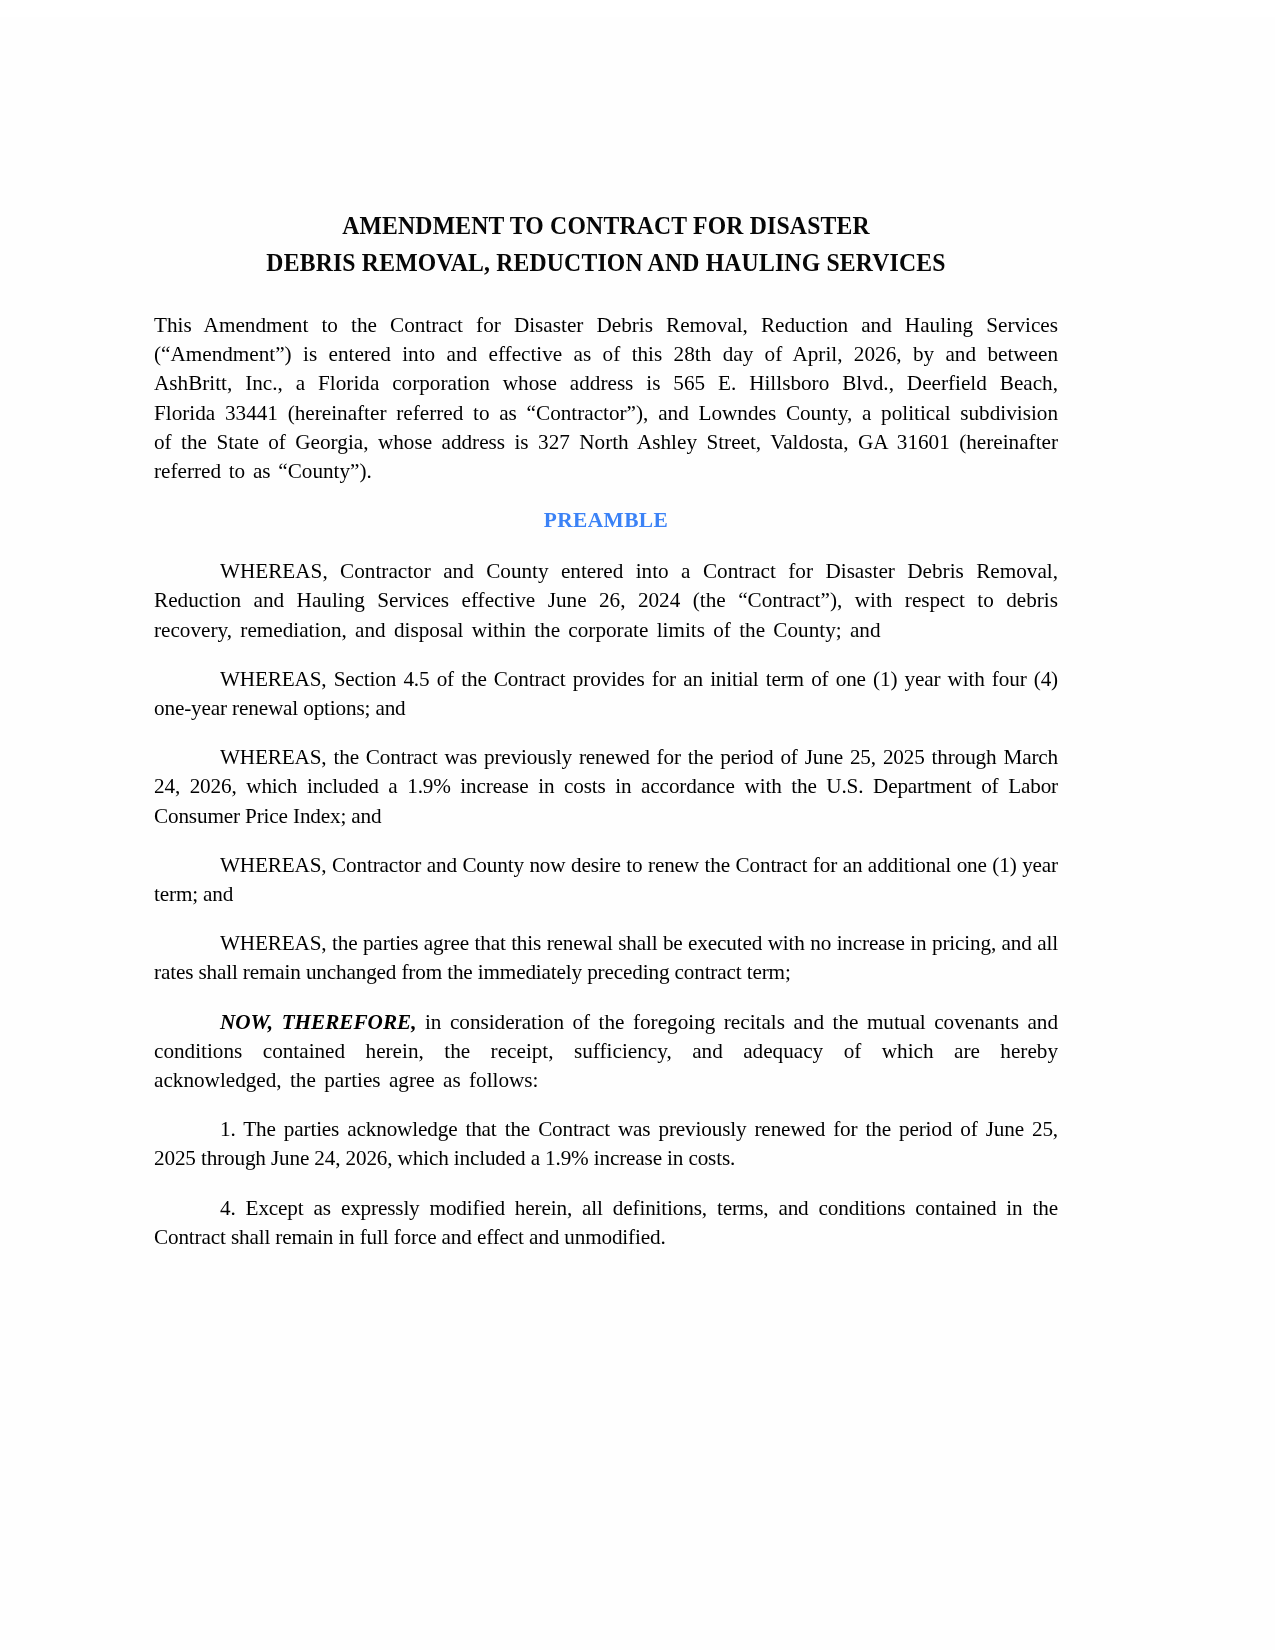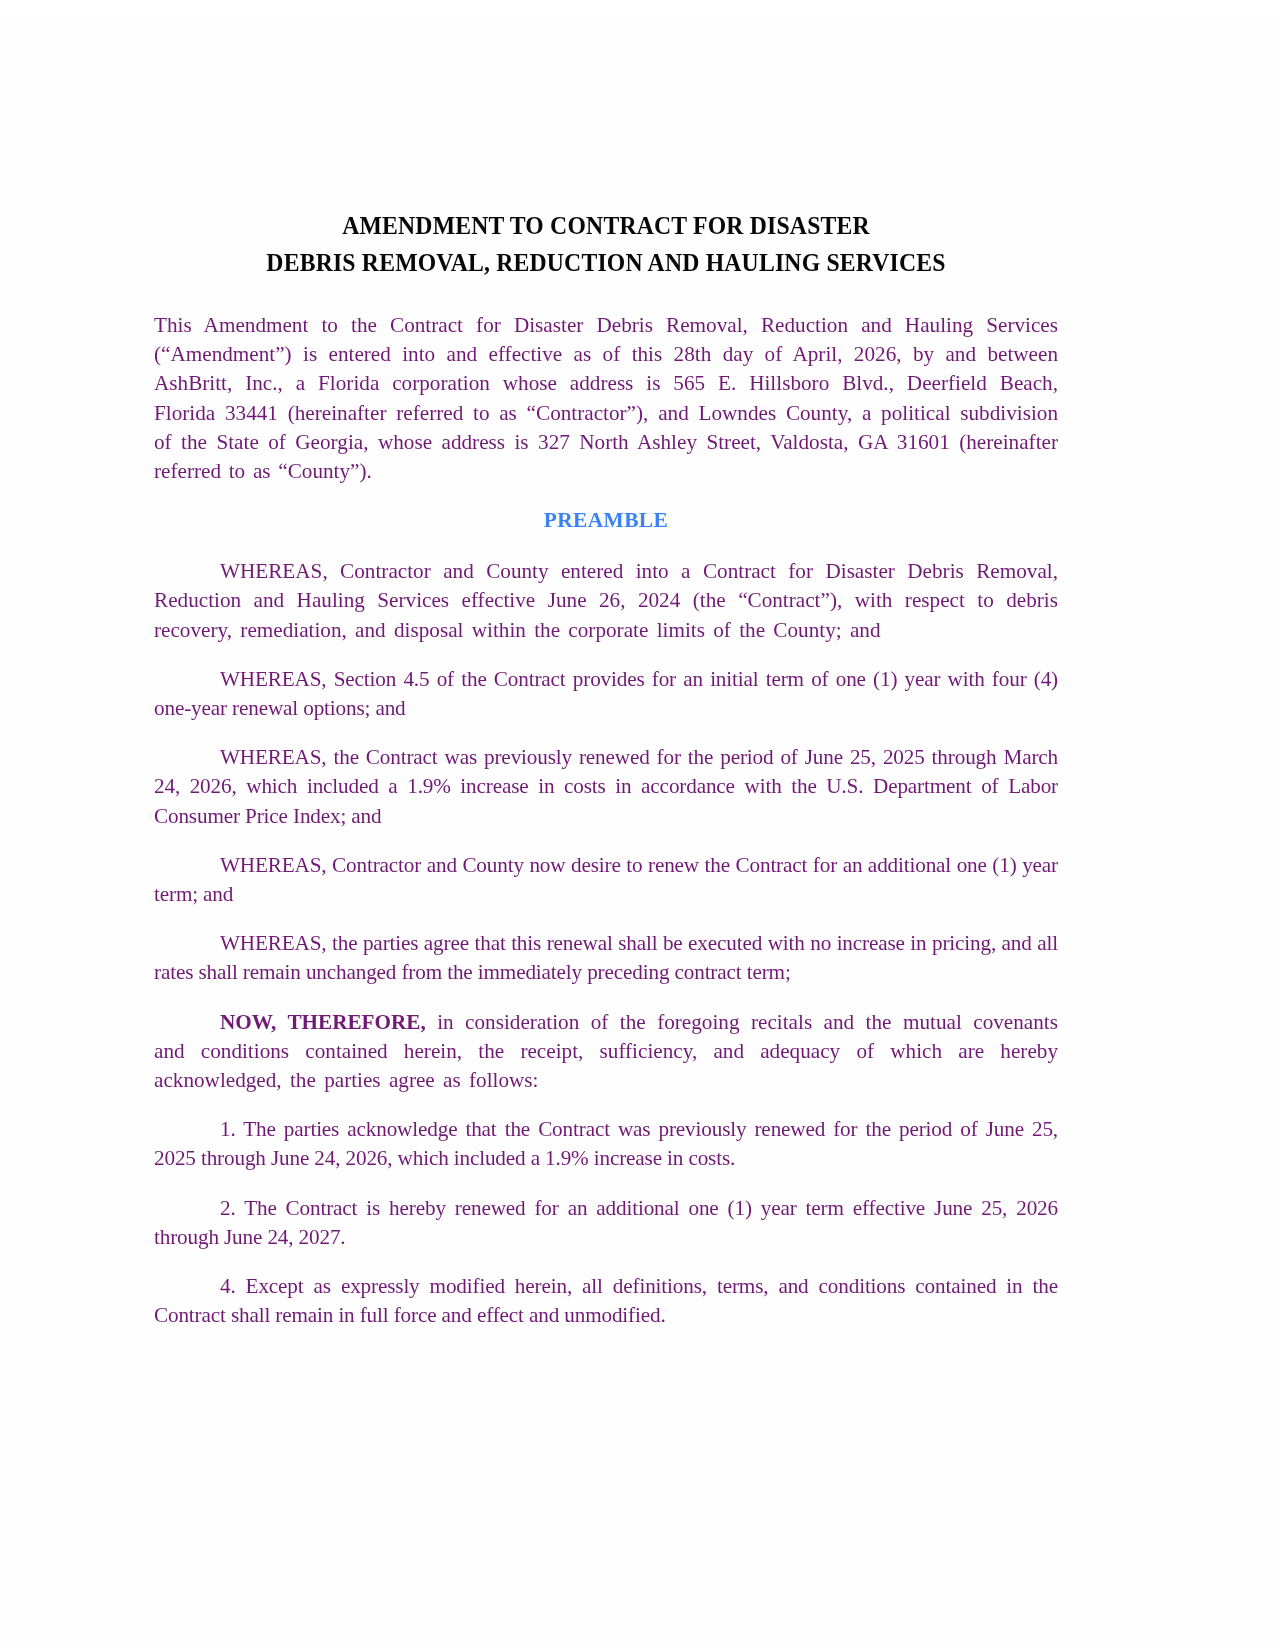--- a/index.html
+++ b/index.html
@@ -51,21 +51,21 @@
     white-space: nowrap;
     color: #070707;
   }
 
   .para {
     font-size: 21.2px;
     line-height: 29.2px;
     text-align: justify;
     text-justify: inter-word;
     margin: 0 0 20px 0;
-    color: #701a75;
+    color: #000000;
     -webkit-font-smoothing: none;
   }
 
   
   .para.flush {
     text-indent: 0;
     word-spacing: 2.4px;
   }
 
   
@@ -87,21 +87,21 @@
   .center-head {
     text-align: center;
     font-weight: bold;
     font-size: 21.4px;
     line-height: 29px;
     letter-spacing: 0.4px;
     margin: 0 0 22px 0;
     color: #3b82f6;
   }
 
-  b, strong { font-weight: bold; }
+  b, strong { font-weight: bold; font-style: italic; }
 </style>
 </head>
 <body>
 
 <div id="page">
   <div id="doc">
 
     <div class="title-block">
       <div class="title-line">AMENDMENT TO CONTRACT FOR DISASTER</div>
       <div class="title-line">DEBRIS REMOVAL, REDUCTION AND HAULING SERVICES</div>
@@ -113,17 +113,16 @@
 
     <p class="para indent loose">WHEREAS, Contractor and County entered into a Contract for Disaster Debris Removal, Reduction and Hauling Services effective June 26, 2024 (the “Contract”), with respect to debris recovery, remediation, and disposal within the corporate limits of the County; and</p>
     <p class="para indent tight">WHEREAS, Section 4.5 of the Contract provides for an initial term of one (1) year with four (4) one-year renewal options; and</p>
     <p class="para indent tight">WHEREAS, the Contract was previously renewed for the period of June 25, 2025 through March 24, 2026, which included a 1.9% increase in costs in accordance with the U.S. Department of Labor Consumer Price Index; and</p>
     <p class="para indent tight">WHEREAS, Contractor and County now desire to renew the Contract for an additional one (1) year term; and</p>
     <p class="para indent tight">WHEREAS, the parties agree that this renewal shall be executed with no increase in pricing, and all rates shall remain unchanged from the immediately preceding contract term;</p>
 
     <p class="para indent loose"><b>NOW, THEREFORE,</b><span> in consideration of the foregoing recitals and the mutual covenants and conditions contained herein, the receipt, sufficiency, and adequacy of which are hereby acknowledged, the parties agree as follows:</span></p>
 
     <p class="para indent tight">1. The parties acknowledge that the Contract was previously renewed for the period of June 25, 2025 through June 24, 2026, which included a 1.9% increase in costs.</p>
-    <p class="para indent tight">2. The Contract is hereby renewed for an additional one (1) year term effective June 25, 2026 through June 24, 2027.</p>
     <p class="para indent tight">4. Except as expressly modified herein, all definitions, terms, and conditions contained in the Contract shall remain in full force and effect and unmodified.</p>
 
   </div>
 </div>
 
 </body></html>

